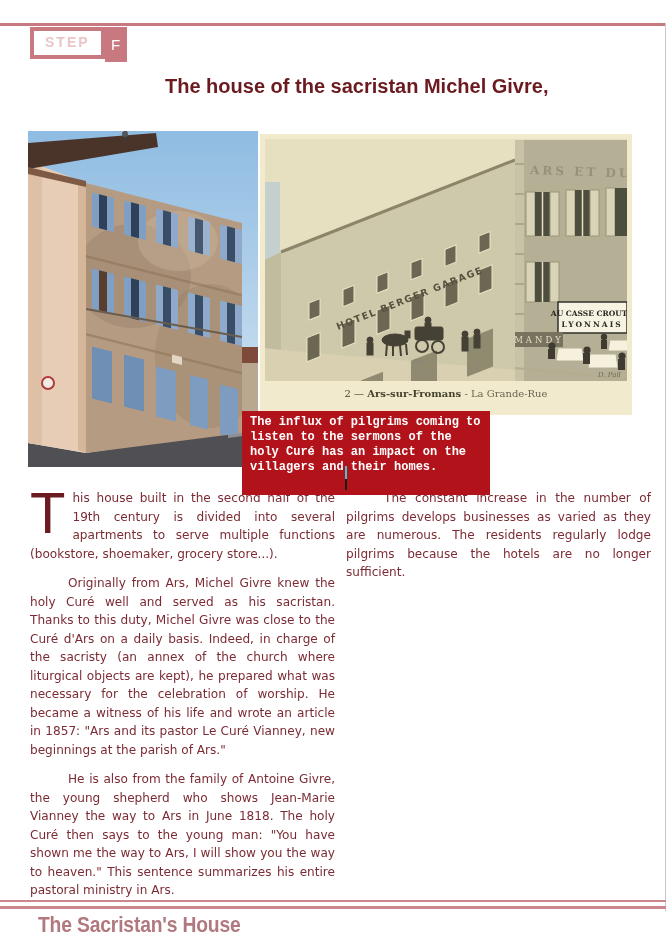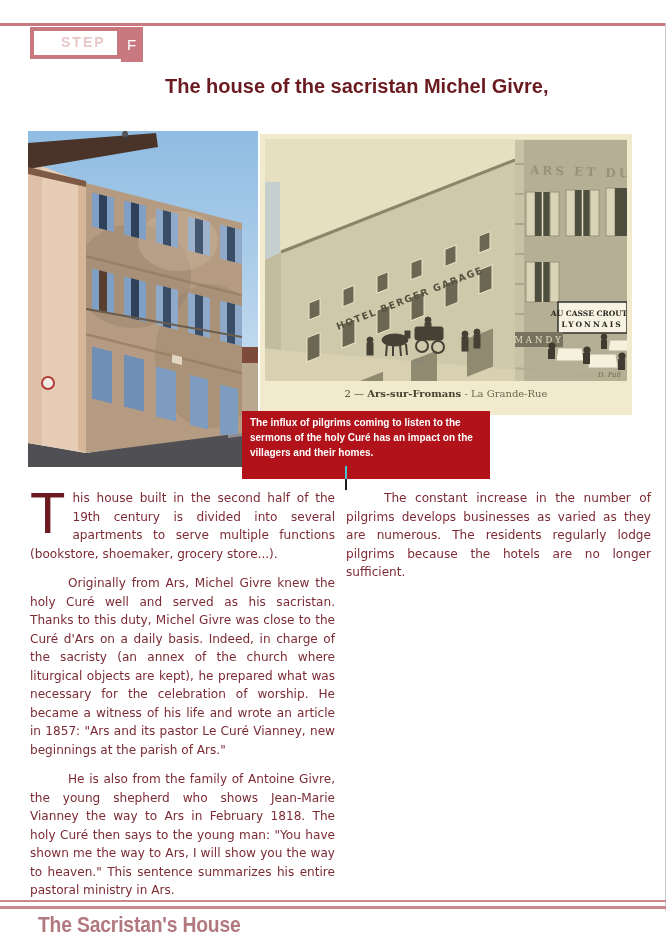--- a/index.html
+++ b/index.html
@@ -8,43 +8,43 @@
     position:relative; width:670px; height:947px; background:#ffffff;
     overflow:hidden; font-family:"DejaVu Sans", sans-serif;
   }
   .page-edge { position:absolute; left:665px; top:23px; width:1px; height:888px; background:#c9c9c9; }
 
   .top-rule { position:absolute; left:0; top:23px; width:666px; height:3px; background:#c8797f; }
 
   .step-badge { position:absolute; left:30px; top:27px; display:flex; align-items:flex-start; }
   .step-box {
     border:4px solid #c8797f; background:#fff; height:32px;
-    padding:3px 11px 0 27px; color:#eac6c9; font-weight:bold; font-size:14px;
+    padding:3px 11px 0 11px; color:#eac6c9; font-weight:bold; font-size:14px;
     letter-spacing:2px; font-family:"Liberation Sans", sans-serif;
   }
   .step-letter {
     width:22px; height:35px; background:#c8797f; color:#ffffff;
     font-family:"Liberation Sans", sans-serif; font-size:15px;
     display:flex; align-items:center; justify-content:center;
   }
 
   .page-title {
     position:absolute; left:165px; top:74px; color:#6b1b20;
     font-family:"Liberation Sans", sans-serif; font-weight:bold;
     font-size:20px; line-height:24px;
   }
 
   .photo-left { position:absolute; left:28px; top:131px; width:230px; height:336px; }
   .postcard   { position:absolute; left:260px; top:134px; width:372px; height:281px; }
 
   .callout {
     position:absolute; left:242px; top:411px; width:248px; min-height:68px;
     background:#b2121a; color:#ffffff; z-index:5;
-    font-family:Liberation Sans, sans-serif; font-weight:bold;
-    font-size:10px; line-height:15px; padding:4px 8px 6px 8px;
+    font-family:Liberation Mono, monospace; font-weight:bold;
+    font-size:12px; line-height:15px; padding:4px 8px 20px 8px;
   }
   .tick-mark {
     position:absolute; left:345px; top:466px; width:2px; height:24px; z-index:6;
     background:linear-gradient(#45c4d2 0 13px, #1c1c1c 13px 100%);
   }
 
   .columns {
     position:absolute; left:30px; top:489px; width:621px;
     display:flex; gap:11px; color:#7c2b34;
     font-size:12.1px; line-height:18.5px; text-align:justify;
@@ -283,21 +283,21 @@
 
   <div class="callout">
     <span>The influx of pilgrims coming to listen to the sermons of the holy Curé has an impact on the villagers and their homes.</span>
   </div>
   <div class="tick-mark"></div>
 
   <div class="columns">
     <div class="col">
       <p class="lead"><span class="drop-cap">T</span><span>his house built in the second half of the 19th century is divided into several apartments to serve multiple functions (bookstore, shoemaker, grocery store...).</span></p>
       <p>Originally from Ars, Michel Givre knew the holy Curé well and served as his sacristan. Thanks to this duty, Michel Givre was close to the Curé d'Ars on a daily basis. Indeed, in charge of the sacristy (an annex of the church where liturgical objects are kept), he prepared what was necessary for the celebration of worship. He became a witness of his life and wrote an article in 1857: "Ars and its pastor Le Curé Vianney, new beginnings at the parish of Ars."</p>
-      <p>He is also from the family of Antoine Givre, the young shepherd who shows Jean-Marie Vianney the way to Ars in February 1818. The holy Curé then says to the young man: "You have shown me the way to Ars, I will show you the way to heaven." This sentence summarizes his entire pastoral ministry in Ars.</p>
+      <p>He is also from the family of Antoine Givre, the young shepherd who shows Jean-Marie Vianney the way to Ars in June 1818. The holy Curé then says to the young man: "You have shown me the way to Ars, I will show you the way to heaven." This sentence summarizes his entire pastoral ministry in Ars.</p>
     </div>
     <div class="col">
       <p>The constant increase in the number of pilgrims develops businesses as varied as they are numerous. The residents regularly lodge pilgrims because the hotels are no longer sufficient.</p>
     </div>
   </div>
 
   <div class="foot-rule-1"></div>
   <div class="foot-rule-2"></div>
   <div class="footer-title">The Sacristan's House</div>
 

